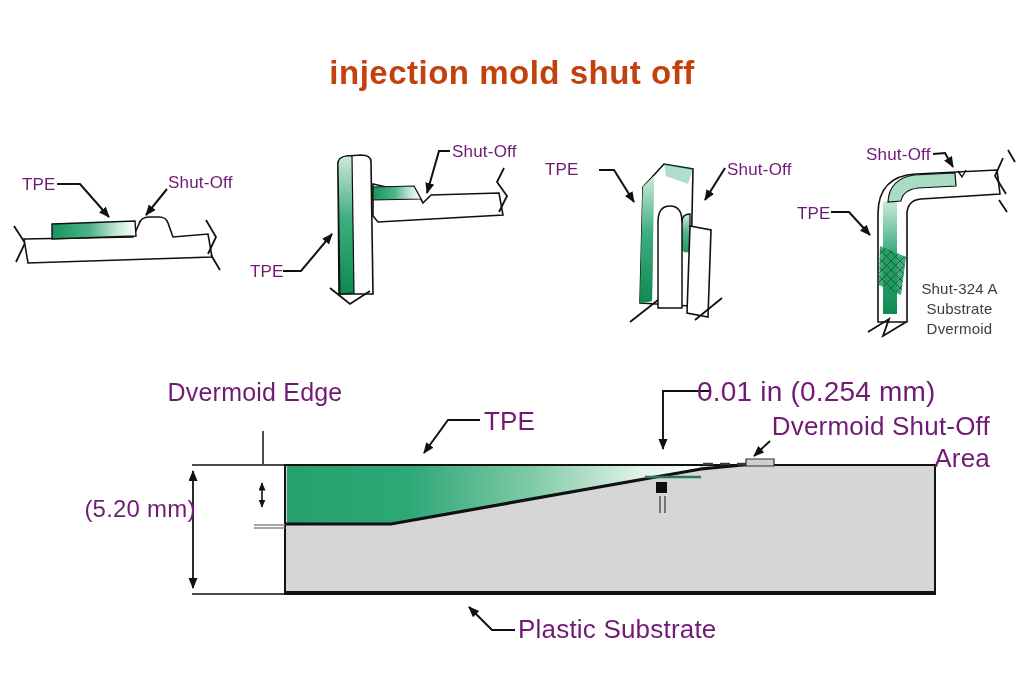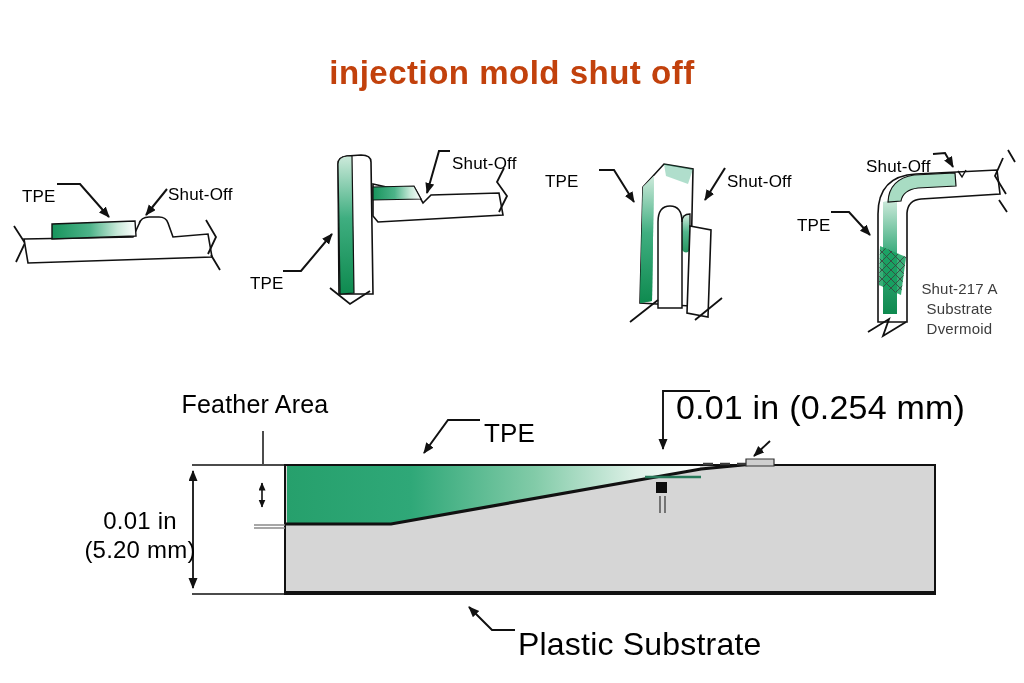--- a/index.html
+++ b/index.html
@@ -1,21 +1,21 @@
 <!DOCTYPE html>
 <html><head>
 <meta charset="utf-8">
 <style>
   html,body{margin:0;padding:0;background:#fff;}
   #stage{
     position:relative;width:1024px;height:683px;background:#ffffff;overflow:hidden;
     font-family:"Liberation Sans", sans-serif;color:#111;
   }
   #art{position:absolute;left:0;top:0;}
-  .lbl{position:absolute;white-space:nowrap;color:#000000;margin-top:12px;}
+  .lbl{position:absolute;white-space:nowrap;color:#701a75;}
   .lbl-sm{font-size:17px;letter-spacing:.2px;}
   .lbl-lg{font-size:25px;letter-spacing:.2px;}
   .title{
     position:absolute;left:0;top:46px;width:1024px;text-align:center;
     font-size:33px;font-weight:bold;letter-spacing:.5px;color:#c2410c;margin-top:8px;
   }
   .caption{
     position:absolute;left:897px;top:279px;width:125px;text-align:center;
     font-size:15px;line-height:1.32;color:#3c3c3c;letter-spacing:.2px;
   }
@@ -169,34 +169,37 @@
   <div class="lbl lbl-sm" style="left:452px;top:142px;">Shut-Off</div>
   <div class="lbl lbl-sm" style="left:250px;top:262px;">TPE</div>
 
   <div class="lbl lbl-sm" style="left:545px;top:160px;">TPE</div>
   <div class="lbl lbl-sm" style="left:727px;top:160px;">Shut-Off</div>
 
   <div class="lbl lbl-sm" style="left:866px;top:145px;">Shut-Off</div>
   <div class="lbl lbl-sm" style="left:797px;top:204px;">TPE</div>
 
   <div class="caption">
-    <span>Shut-217 A</span>
+    <span>Shut-324 A</span>
     <span>Substrate</span>
     <span>Dvermoid</span>
   </div>
 
   <div class="lbl lbl-lg block center2" style="left:140px;top:377px;width:230px;">
-    <span>Feather Area</span>
+    <span>Dvermoid Edge</span>
   </div>
 
   <div class="lbl lbl-lg" style="left:484px;top:406px;font-size:26px;">TPE</div>
 
-  <div class="lbl lbl-lg" style="left:676px;top:376px;font-size:34px;">0.01 in (0.254 mm)</div>
-
+  <div class="lbl lbl-lg" style="left:697px;top:376px;font-size:28px;">0.01 in (0.254 mm)</div>
+
+  <div class="lbl lbl-lg block right2" style="left:740px;top:411px;width:250px;font-size:26px;">
+    <span>Dvermoid Shut-Off</span>
+    <span>Area</span>
+  </div>
 
   <div class="lbl lbl-lg block center2" style="left:65px;top:494px;width:150px;font-size:24px;">
-    <span>0.01 in</span>
     <span>(5.20 mm)</span>
   </div>
 
-  <div class="lbl lbl-lg" style="left:518px;top:614px;font-size:32px;">Plastic Substrate</div>
+  <div class="lbl lbl-lg" style="left:518px;top:614px;font-size:26px;">Plastic Substrate</div>
 
 </div>
 
 </body></html>

